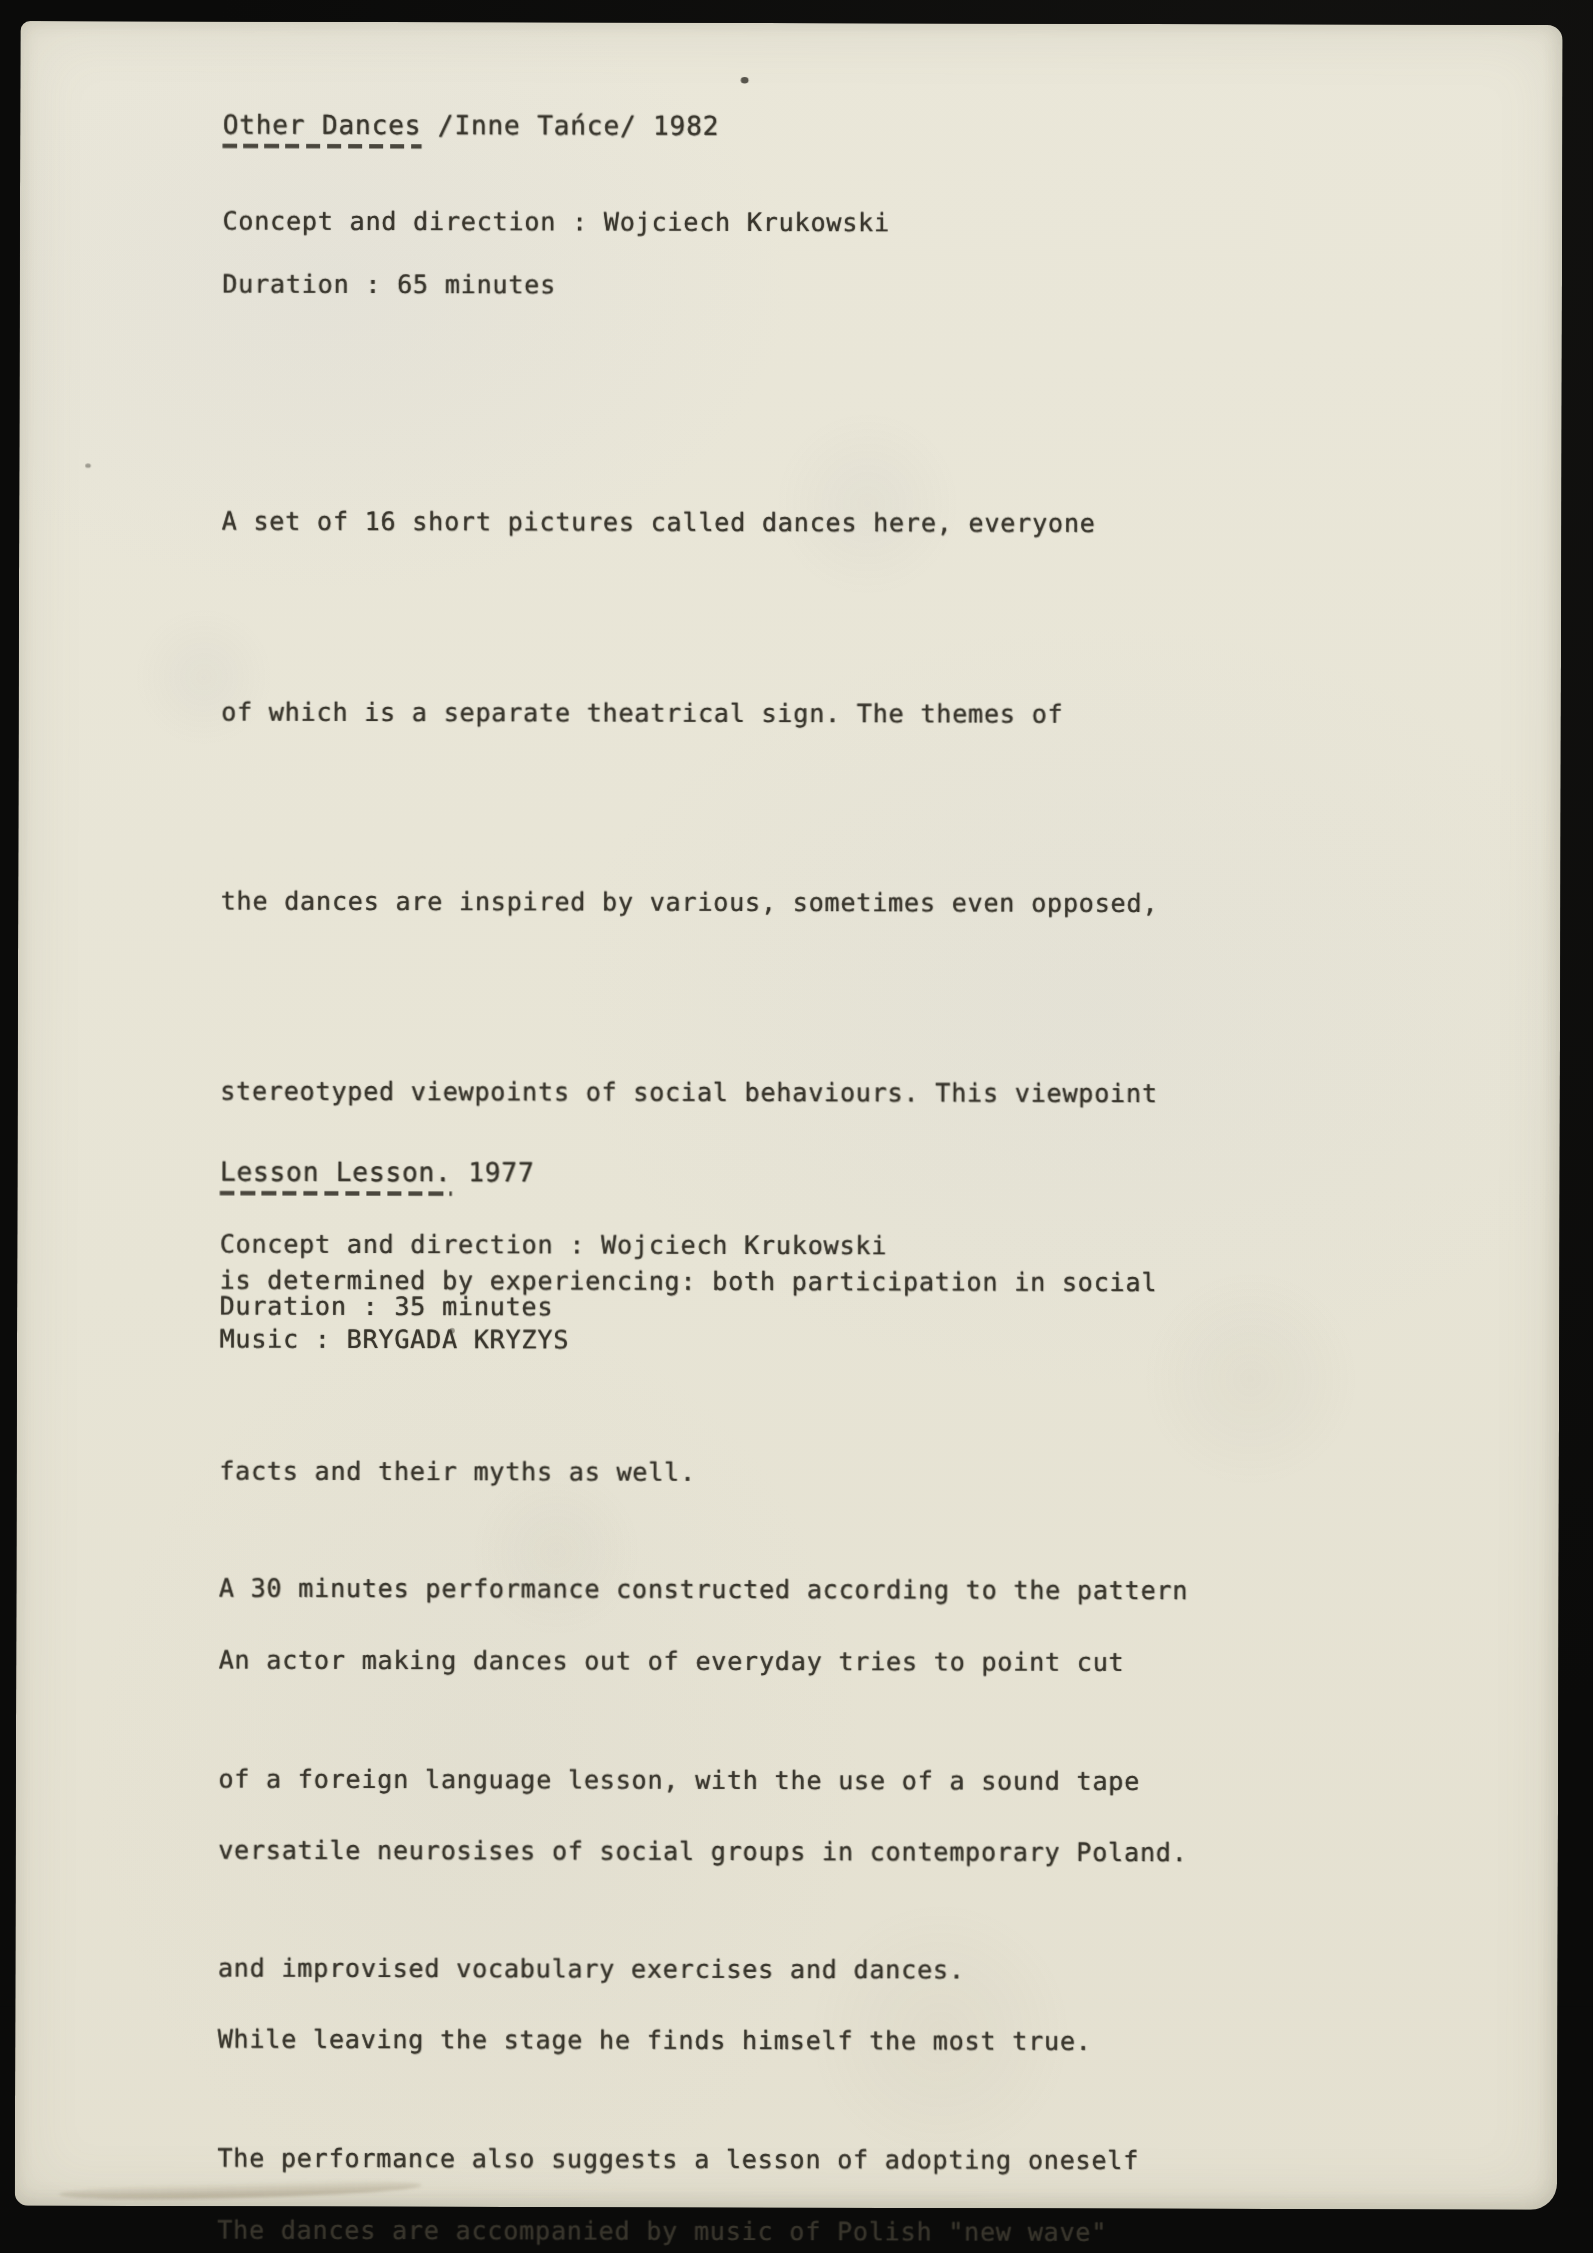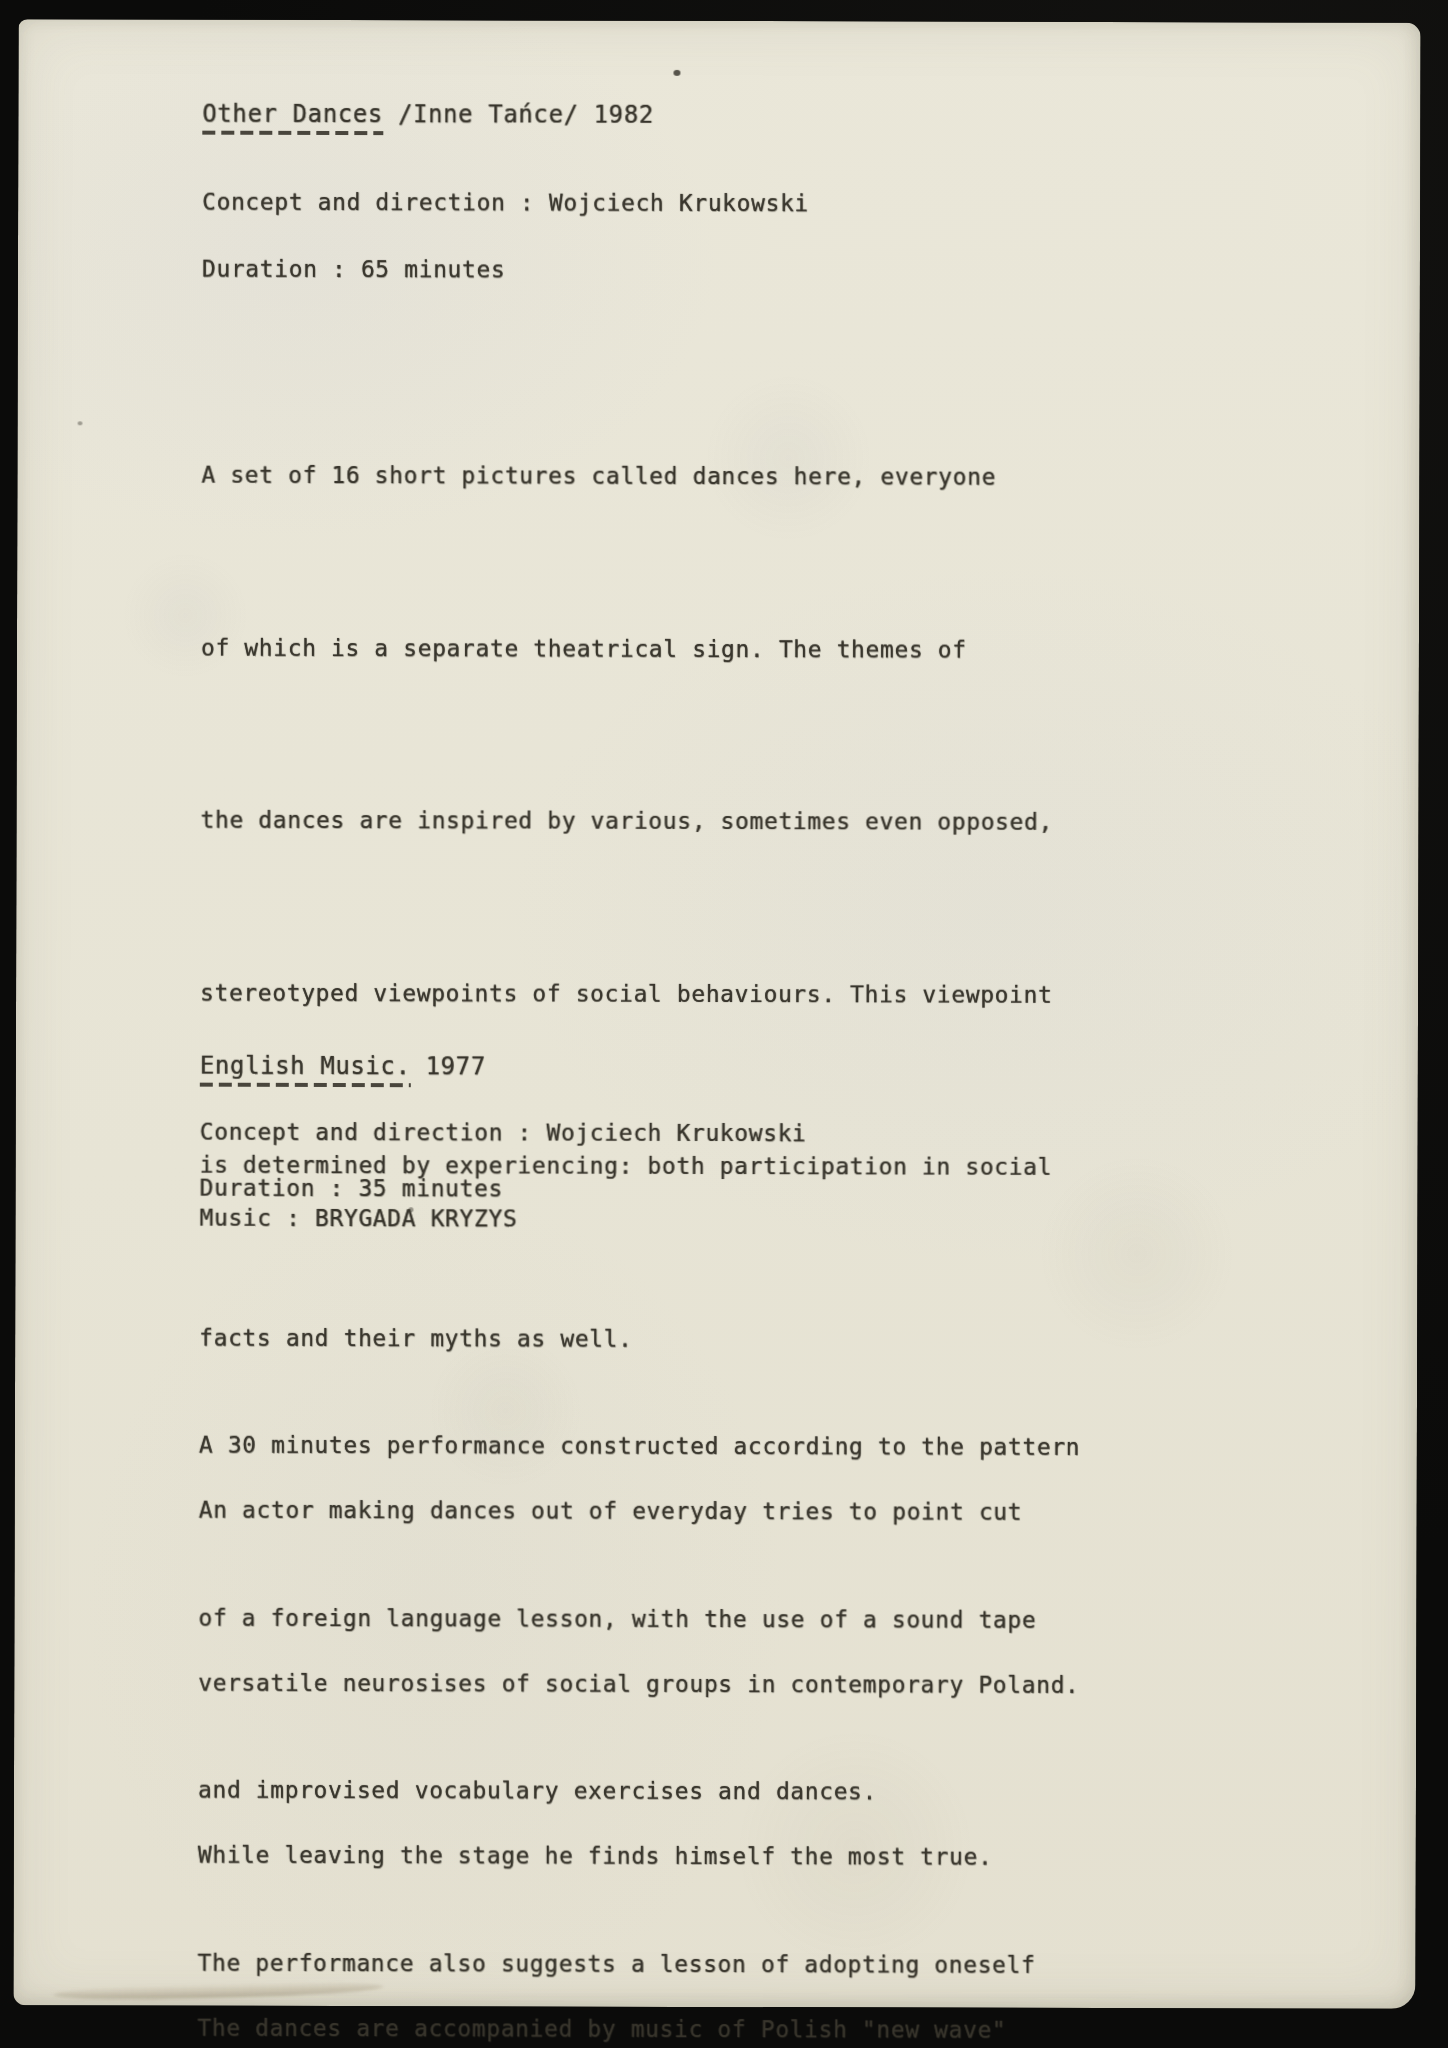--- a/index.html
+++ b/index.html
@@ -113,37 +113,37 @@
 <div class="scan-frame">
   <div class="paper">
 
     <div class="speck" style="left:655px; top:49px; width:7px; height:6px;"></div>
     <div class="speck" style="left:60px; top:402px; width:5px; height:4px; opacity:.5;"></div>
     <div class="speck" style="left:393px; top:1187px; width:5px; height:5px; opacity:.55;"></div>
 
     <div class="typed heading" style="top:80px;"><span class="u-dashed">Other Dances</span><span> /Inne Tańce/ 1982</span></div>
 
     <div class="typed meta" style="top:167px;">Concept and direction : Wojciech Krukowski</div>
-    <div class="typed meta" style="top:234px;">Duration : 65 minutes</div>
+    <div class="typed meta" style="top:224px;">Duration : 65 minutes</div>
 
     <div class="typed para" style="top:312px;">
       <div>A set of 16 short pictures called dances here, everyone</div>
       <div>of which is a separate theatrical sign. The themes of</div>
       <div>the dances are inspired by various, sometimes even opposed,</div>
       <div>stereotyped viewpoints of social behaviours. This viewpoint</div>
       <div>is determined by experiencing: both participation in social</div>
       <div>facts and their myths as well.</div>
       <div>An actor making dances out of everyday tries to point cut</div>
       <div>versatile neurosises of social groups in contemporary Poland.</div>
       <div>While leaving the stage he finds himself the most true.</div>
       <div>The dances are accompanied by music of Polish "new wave"</div>
       
     </div>
 
-    <div class="typed heading" style="top:1032px;"><span class="u-dashed">English Music.</span><span> 1977</span></div>
+    <div class="typed heading" style="top:1032px;"><span class="u-dashed">Lesson Lesson.</span><span> 1977</span></div>
 
     <div class="typed meta" style="top:1097px;">Concept and direction : Wojciech Krukowski</div>
     <div class="typed meta" style="top:1183px;">Music : BRYGADA KRYZYS</div>
     <div class="typed meta" style="top:1153px;">Duration : 35 minutes</div>
 
     <div class="typed para" style="top:1282px;">
       <div>A 30 minutes performance constructed according to the pattern</div>
       <div>of a foreign language lesson, with the use of a sound tape</div>
       <div>and improvised vocabulary exercises and dances.</div>
       <div>The performance also suggests a lesson of adopting oneself</div>

